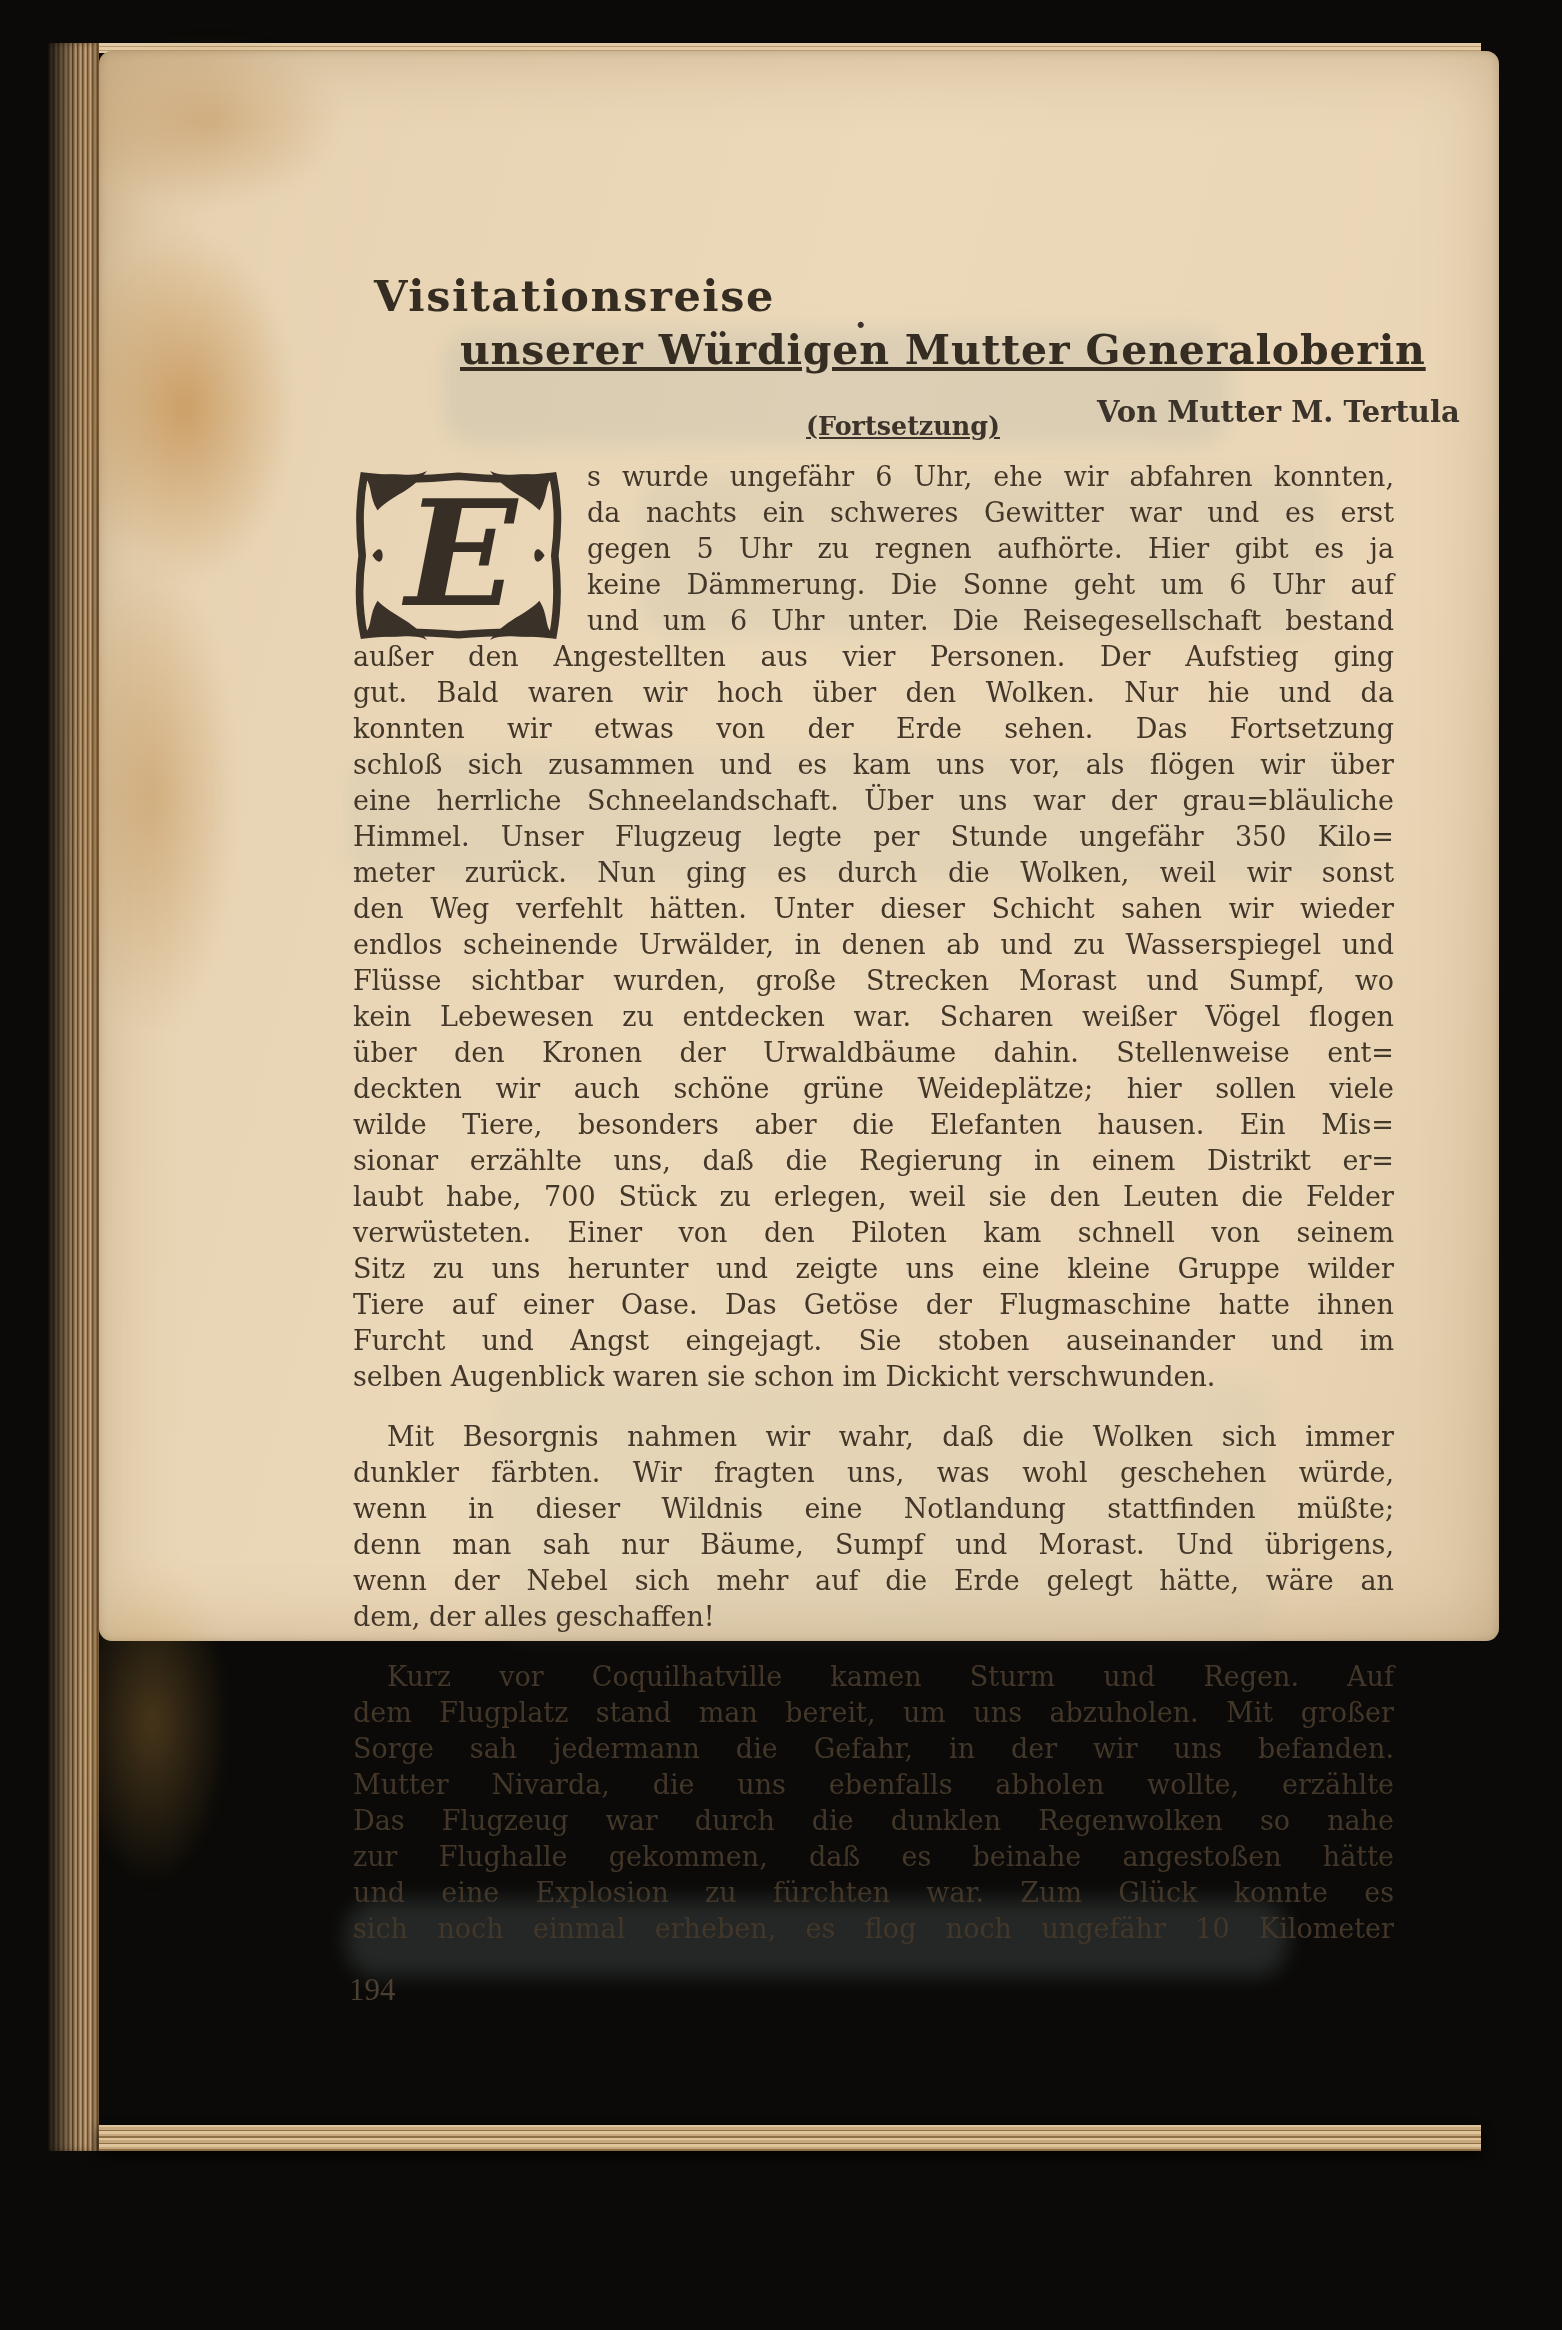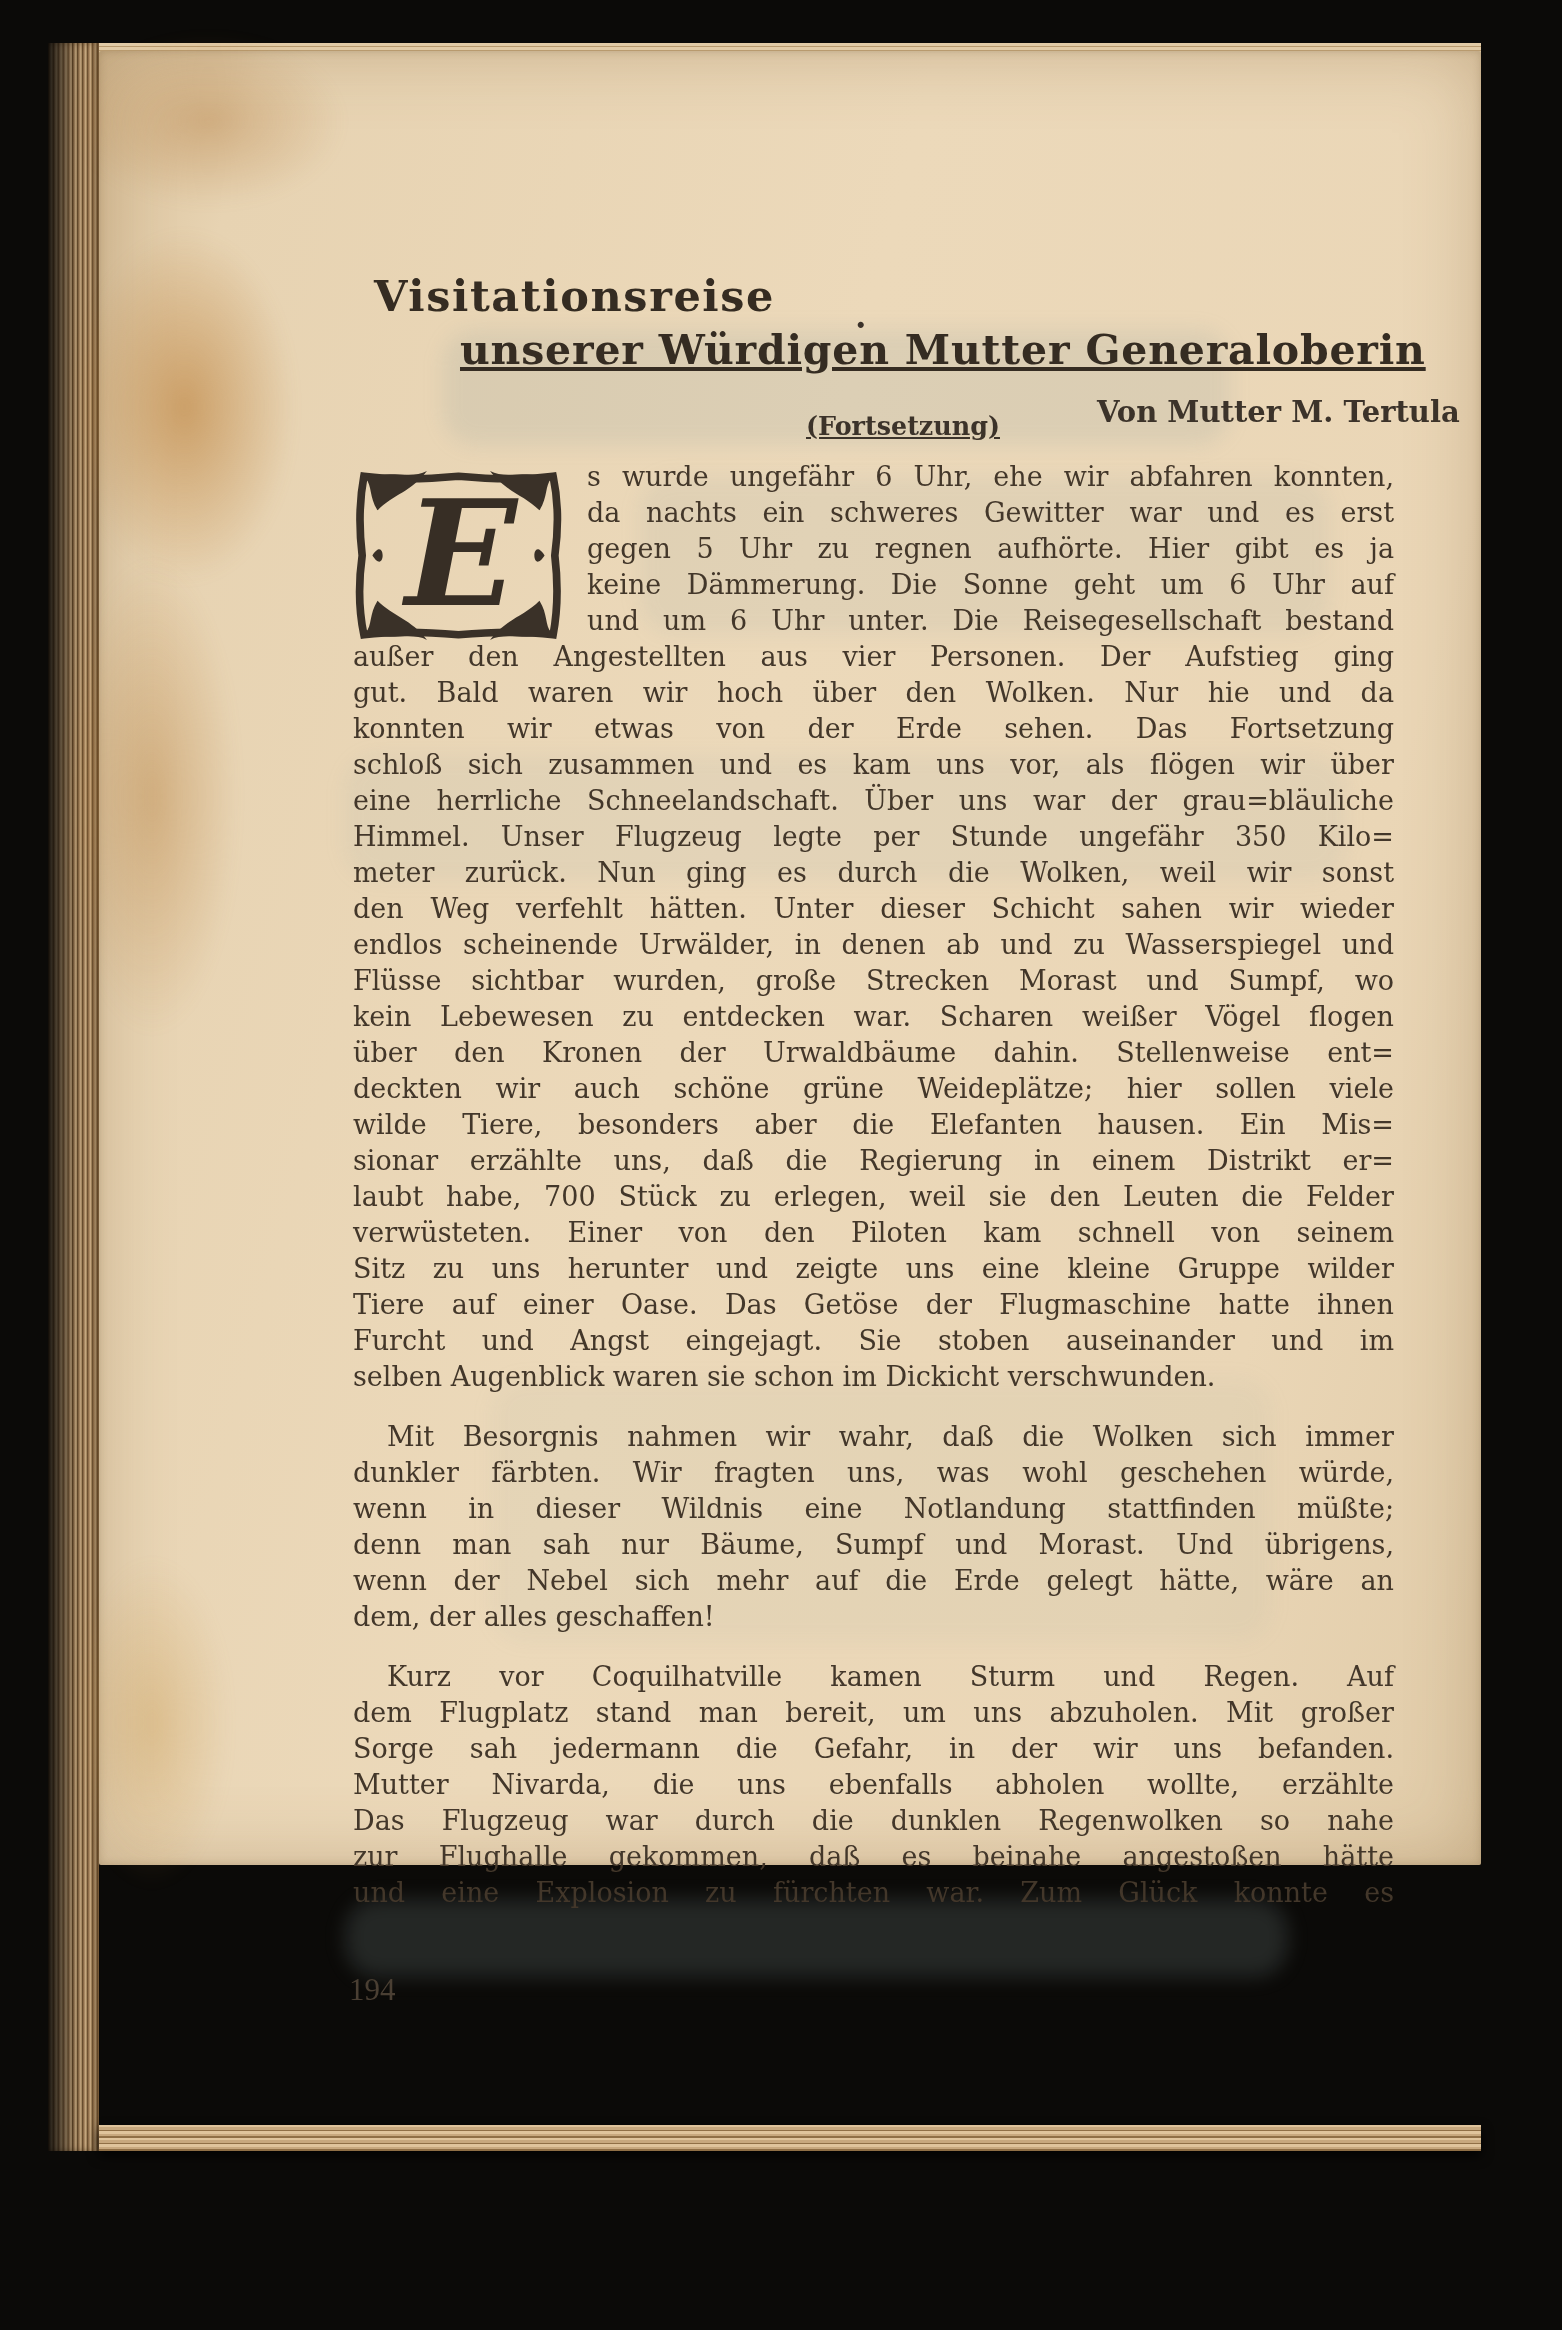--- a/index.html
+++ b/index.html
@@ -10,23 +10,23 @@
   .edge-left{position:absolute;left:0;top:0;width:51px;height:2108px;
     background:repeating-linear-gradient(90deg,#6b4f2e 0px,#a8835a 1.6px,#d9ba8e 3.3px,#9c7a50 4.9px);
     box-shadow:inset -4.9px 0 6.6px rgba(60,40,15,.5);}
   .edge-left:before{content:"";position:absolute;inset:0;
     background:linear-gradient(90deg,rgba(0,0,0,.85),rgba(0,0,0,.15) 55%,rgba(0,0,0,0));}
   .edge-top{position:absolute;left:51px;top:0;width:1382px;height:9.8px;
     background:repeating-linear-gradient(180deg,#e2cba6 0 2.5px,#b89a6e 2.5px 4.1px);}
   .edge-bottom{position:absolute;left:51px;top:2082px;width:1382px;height:26px;
     background:repeating-linear-gradient(0deg,#8f6f46 0 1.6px,#c7a87e 1.6px 4.1px,#dfc49c 4.1px 6.6px);
     box-shadow:0 4.9px 11.5px rgba(0,0,0,.8);}
-  .sheet{position:absolute;left:51px;top:8.2px;width:1382px;height:1814px;border-radius:2px;
+  .sheet{position:absolute;left:51px;top:8.2px;width:1382px;height:1590px;border-radius:13px;
     background:linear-gradient(105deg,#d9c09a 0%,#e7d3b2 9%,#ecd9ba 45%,#ead6b6 80%,#e0cba8 100%);
-    box-shadow:inset 0 0 74px rgba(125,88,42,.30), inset 0 0 8.2px rgba(70,48,18,.22);}
+    box-shadow:inset 0 0 74px rgba(125,88,42,.30), inset 0 0 8.2px rgba(70,48,18,.22);padding-left:18px;}
   
   .stain{position:absolute;border-radius:50%;filter:blur(6.6px);pointer-events:none;}
   .s1{left:-24.6px;top:180px;width:221px;height:352px;background:radial-gradient(closest-side,rgba(180,115,40,.55),rgba(180,115,40,0));}
   .s2{left:-33px;top:508px;width:172px;height:475px;background:radial-gradient(closest-side,rgba(175,115,45,.38),rgba(175,115,45,0));}
   .s3{left:-24.6px;top:1508px;width:156px;height:328px;background:radial-gradient(closest-side,rgba(195,145,65,.33),rgba(195,145,65,0));}
   .s4{left:-24.6px;top:-16.4px;width:270px;height:172px;background:radial-gradient(closest-side,rgba(170,110,45,.35),rgba(170,110,45,0));}
   .ghost{position:absolute;filter:blur(9.8px);pointer-events:none;border-radius:33px;}
   .g1{left:344px;top:279px;width:787px;height:115px;background:rgba(138,158,158,.16);}
   .g2{left:541px;top:426px;width:689px;height:156px;background:rgba(138,158,158,.11);}
   .g3{left:246px;top:705px;width:1000px;height:123px;background:rgba(145,165,165,.10);}
@@ -119,20 +119,21 @@
             <div class="line norm">denn man sah nur Bäume, Sumpf und Morast. Und übrigens,</div>
             <div class="line norm">wenn der Nebel sich mehr auf die Erde gelegt hätte, wäre an</div>
             <div class="line end">dem, der alles geschaffen!</div>
             <div class="line indent">Kurz vor Coquilhatville kamen Sturm und Regen. Auf</div>
             <div class="line norm">dem Flugplatz stand man bereit, um uns abzuholen. Mit großer</div>
             <div class="line norm">Sorge sah jedermann die Gefahr, in der wir uns befanden.</div>
             <div class="line norm">Mutter Nivarda, die uns ebenfalls abholen wollte, erzählte</div>
             <div class="line norm">Das Flugzeug war durch die dunklen Regenwolken so nahe</div>
             <div class="line norm">zur Flughalle gekommen, daß es beinahe angestoßen hätte</div>
             <div class="line norm">und eine Explosion zu fürchten war. Zum Glück konnte es</div>
+            <div class="line norm">sich noch einmal erheben, es flog noch ungefähr 10 Kilometer</div>
           </div>
       </div>
 
       <div class="pagenum">194</div>
     </div>
   </div>
 </div>
 
 
 </body></html>

